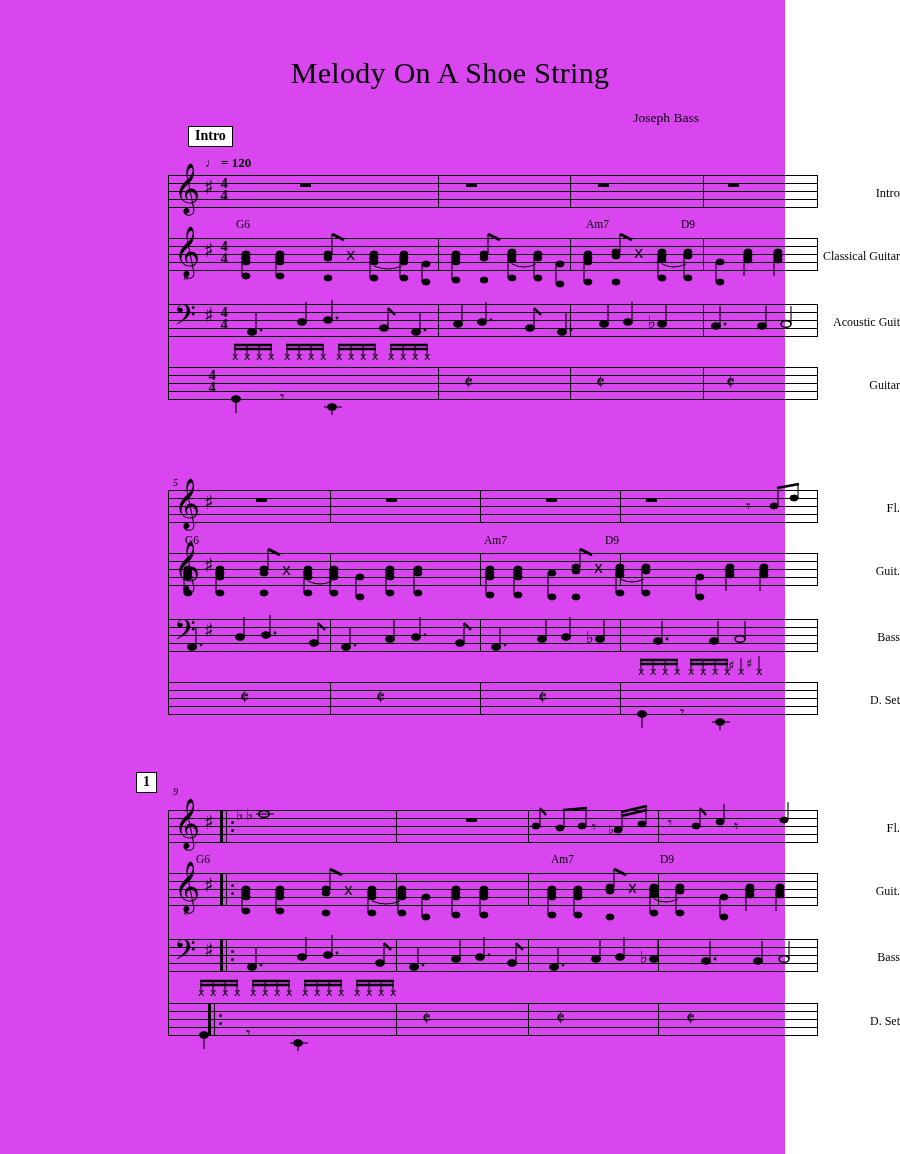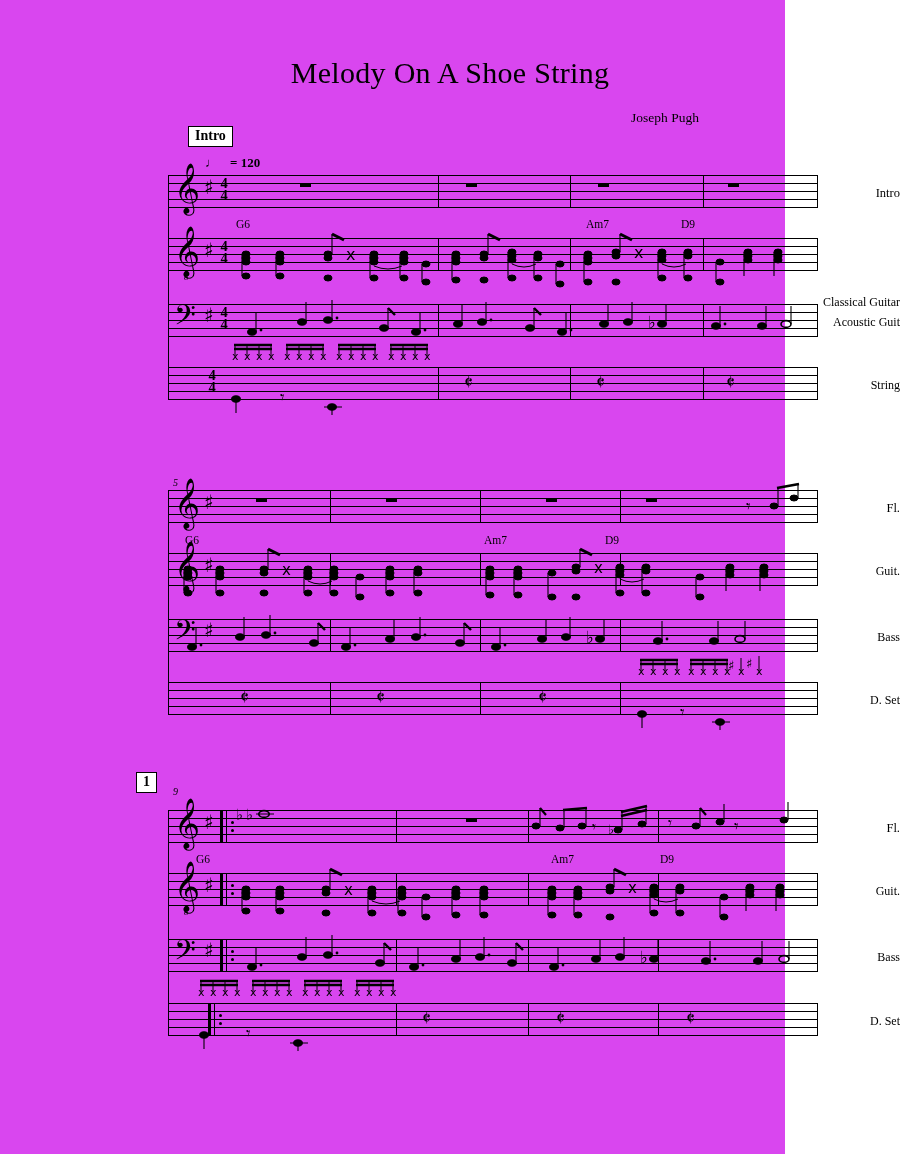--- a/index.html
+++ b/index.html
@@ -188,27 +188,27 @@
     border-radius: 50%;
     background: #000;
   }
 </style>
 </head>
 <body>
 
 <div class="page">
 
   <div class="title">Melody On A Shoe String</div>
-  <div class="composer">Joseph Pugh</div>
+  <div class="composer">Joseph Bass</div>
 
   <div class="system" style="top:0;">
 
     <div class="rehearsal" style="left:188px; top:126px;">Intro</div>
     <div class="tempo" style="left:205px; top:155px;">
-      <span>♩</span><span style="margin-left:12px;">= 120</span>
+      <span>♩</span><span style="margin-left:3px;">= 120</span>
     </div>
 
     <div class="sysbar" style="top:175px; height:225px;"></div>
 
     <div class="inst-label" style="top:186px;">Intro</div>
     <div class="staff" style="top:175px;">
       <div class="line"></div>
       <div class="line"></div>
       <div class="line"></div>
       <div class="line"></div>
@@ -222,21 +222,21 @@
       <div class="restwhole" style="left:132px; top:8px;"></div>
       <div class="restwhole" style="left:298px; top:8px;"></div>
       <div class="restwhole" style="left:430px; top:8px;"></div>
       <div class="restwhole" style="left:560px; top:8px;"></div>
       <div class="barline" style="left:270px;"></div>
       <div class="barline" style="left:402px;"></div>
       <div class="barline" style="left:535px;"></div>
       <div class="barline" style="left:649px;"></div>
     </div>
 
-    <div class="inst-label small" style="top:249px;margin-top:46px;">Classical Guitar</div>
+    <div class="inst-label small" style="top:249px;">Classical Guitar</div>
     <div class="staff" style="top:238px;">
       <div class="line"></div>
       <div class="line"></div>
       <div class="line"></div>
       <div class="line"></div>
       <div class="line"></div>
       <div class="clef treble" style="left:6px;">𝄞</div>
       <div class="octave8" style="left:16px; top:34px;">8</div>
       <div class="keysig" style="left:36px; top:2px;">♯</div>
       <div class="timesig" style="left:48px; top:2px; width:16px;">
@@ -436,21 +436,21 @@
           <ellipse cx="618" cy="20" rx="5" ry="3.4" fill="none" stroke-width="1.6"></ellipse>
             <line x1="623" y1="20" x2="623" y2="2" stroke-width="1.1"></line>
         </g>
       </svg>
       <div class="barline" style="left:270px;"></div>
       <div class="barline" style="left:402px;"></div>
       <div class="barline" style="left:535px;"></div>
       <div class="barline" style="left:649px;"></div>
     </div>
 
-    <div class="inst-label small" style="top:378px;">String</div>
+    <div class="inst-label small" style="top:378px;">Guitar</div>
     <div class="staff" style="top:367px;">
       <div class="line"></div>
       <div class="line"></div>
       <div class="line"></div>
       <div class="line"></div>
       <div class="line"></div>
       <div class="clef perc" style="left:6px;">𝄨</div>
       <div class="timesig" style="left:36px; top:2px; width:16px;">
         <span>4</span>
         <span>4</span>

